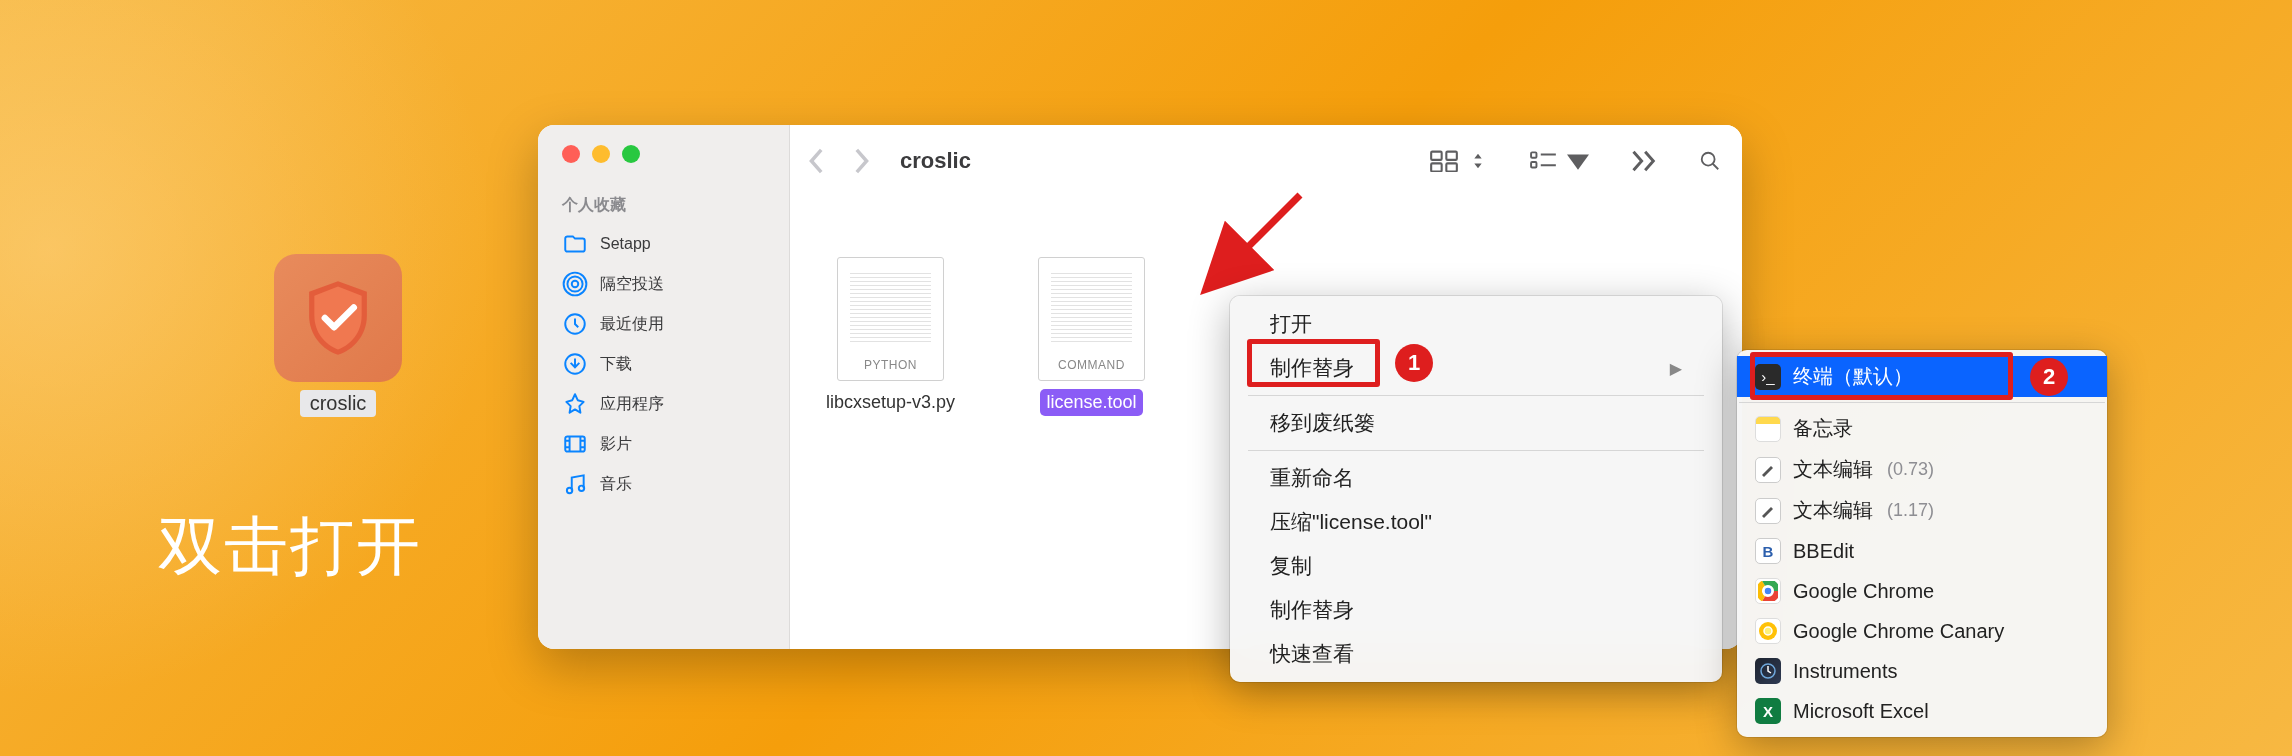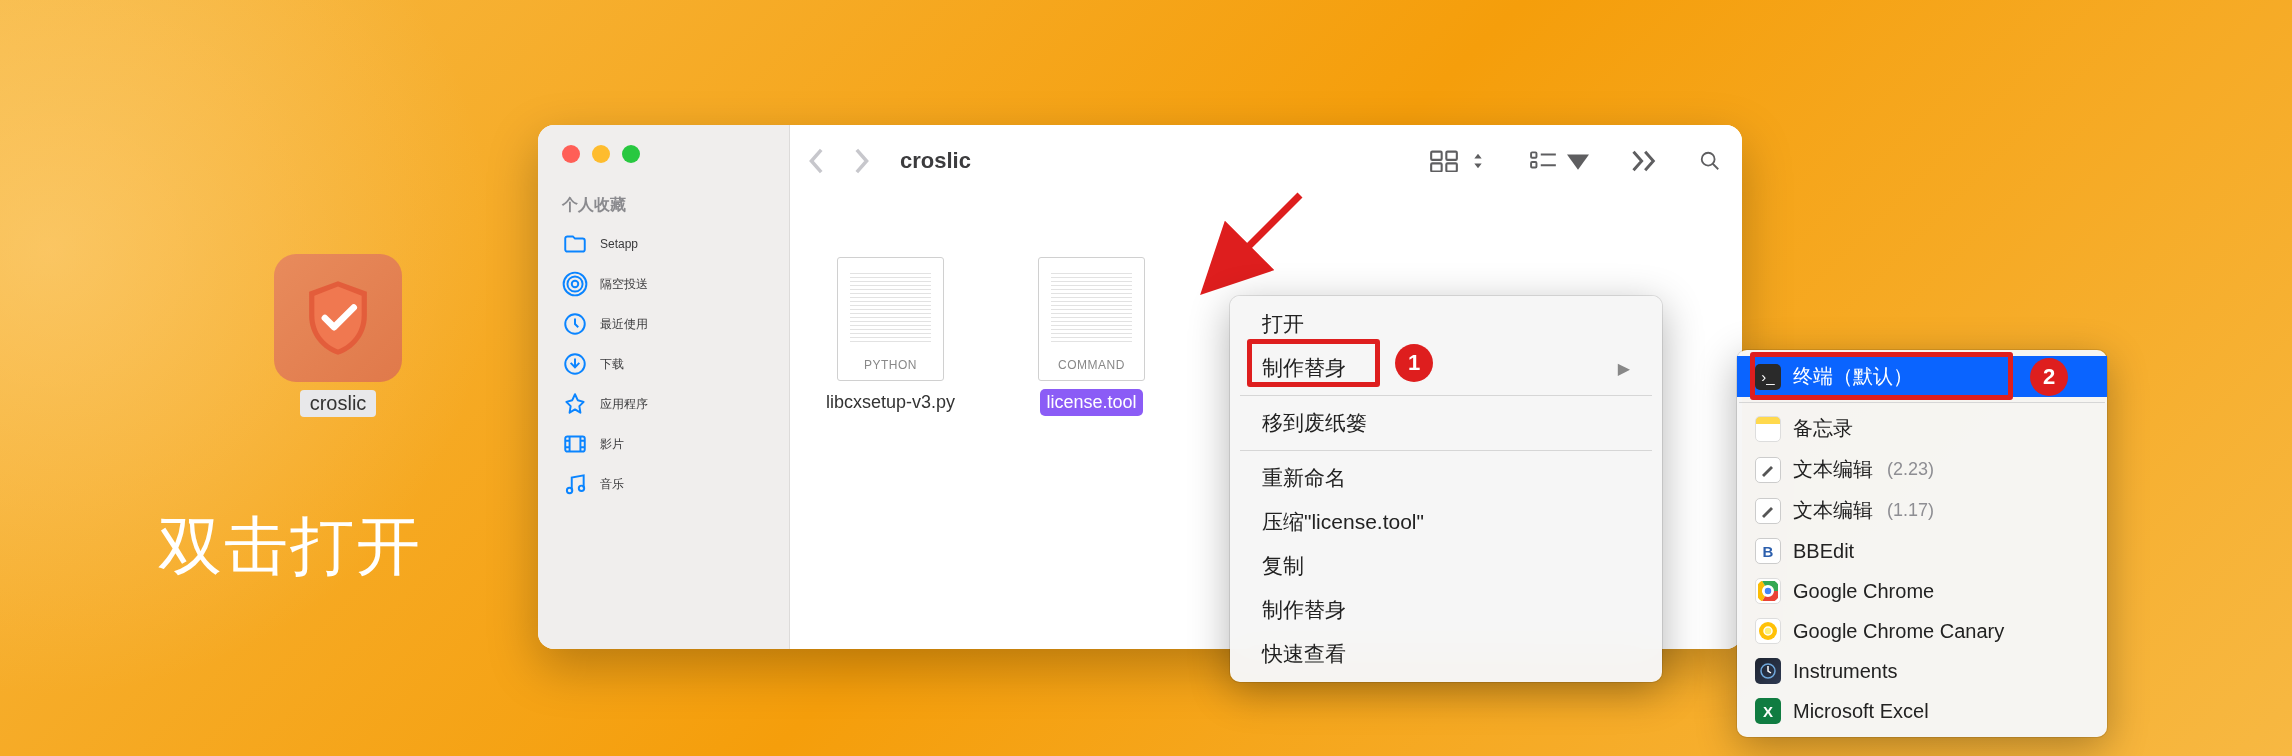--- a/index.html
+++ b/index.html
@@ -100,21 +100,21 @@
       color: #8a8a8e;
       font-size: 16px;
       font-weight: 600;
     }
     .sidebar-item {
       display: flex;
       align-items: center;
       gap: 12px;
       padding: 7px 24px;
       color: #3a3a3c;
-      font-size: 12px;
+      font-size: 16px;
       cursor: default;
     }
     .sidebar-icon {
       width: 26px;
       height: 26px;
       color: #0a84ff;
       flex-shrink: 0;
     }
     .main-area {
       flex: 1;
@@ -204,25 +204,25 @@
       white-space: nowrap;
     }
     .file-name.selected {
       background: #8b5cf6;
       color: #fff;
     }
     .context-menu {
       position: absolute;
       left: 1230px;
       top: 296px;
-      width: 432px;
+      width: 492px;
       background: rgba(246,246,246,0.98);
       border-radius: 10px;
       box-shadow: 0 10px 40px rgba(0,0,0,0.3), 0 0 0 1px rgba(0,0,0,0.1);
-      padding: 6px 8px;
+      padding: 6px 16px;
       backdrop-filter: blur(20px);
     }
     .menu-item {
       padding: 8px 24px;
       font-size: 21px;
       color: #222;
       display: flex;
       align-items: center;
       justify-content: space-between;
     }
@@ -494,21 +494,21 @@
     <div class="app-icon app-notes"></div>
     <span>备忘录</span>
   </div>
   <div class="sub-menu-item">
     <div class="app-icon app-textedit">
         <svg width="16" height="16" viewBox="0 0 16 16">
           <path d="M2 13 L11 4 L13 6 L4 15 Z" fill="#555"></path>
         </svg>
       </div>
     <span>文本编辑</span>
-      <span class="version-text">(2.23)</span>
+      <span class="version-text">(0.73)</span>
   </div>
   <div class="sub-menu-item">
     <div class="app-icon app-textedit">
         <svg width="16" height="16" viewBox="0 0 16 16">
           <path d="M2 13 L11 4 L13 6 L4 15 Z" fill="#555"></path>
         </svg>
       </div>
     <span>文本编辑</span>
       <span class="version-text">(1.17)</span>
   </div>

